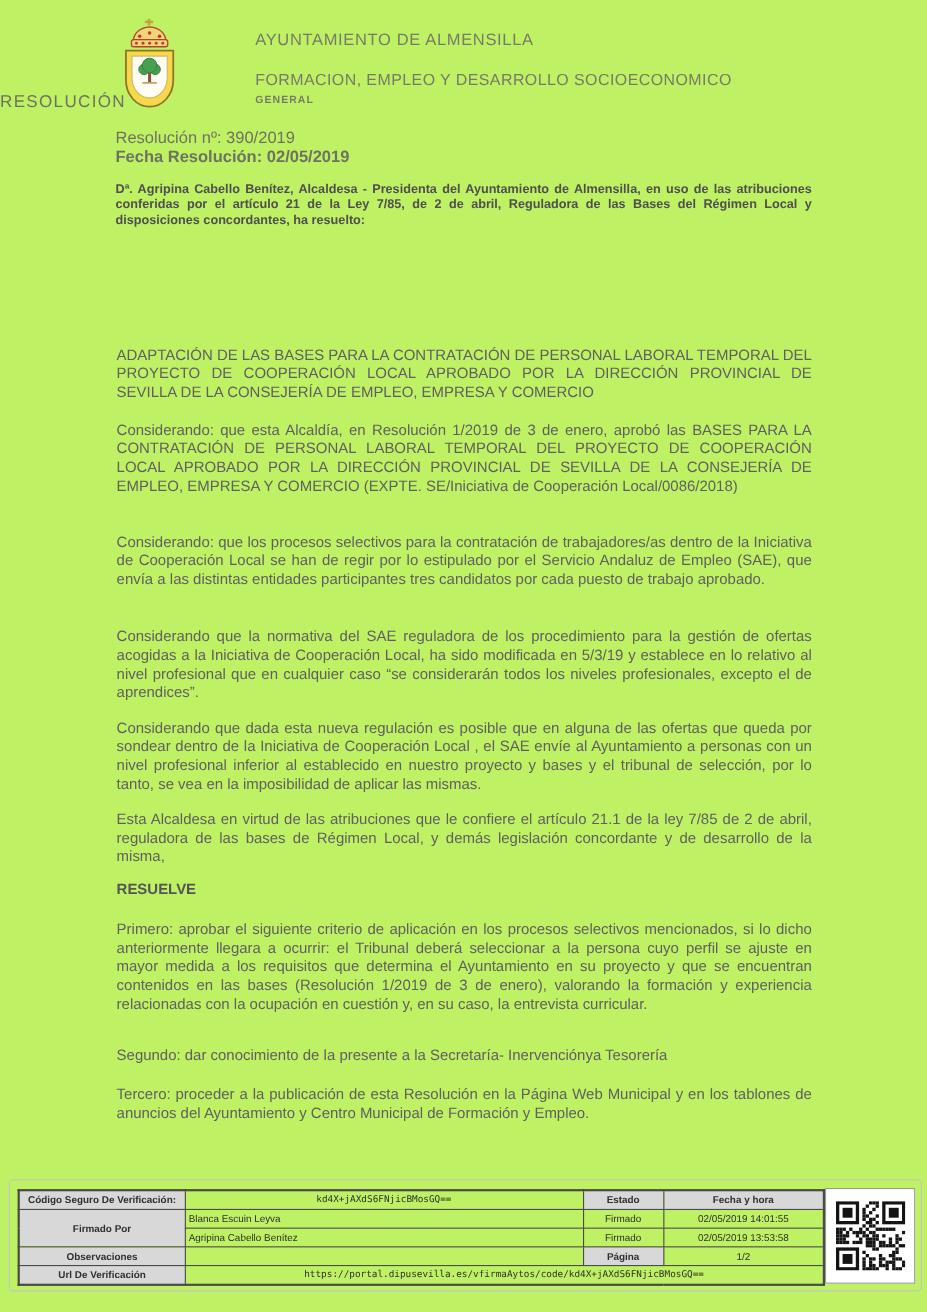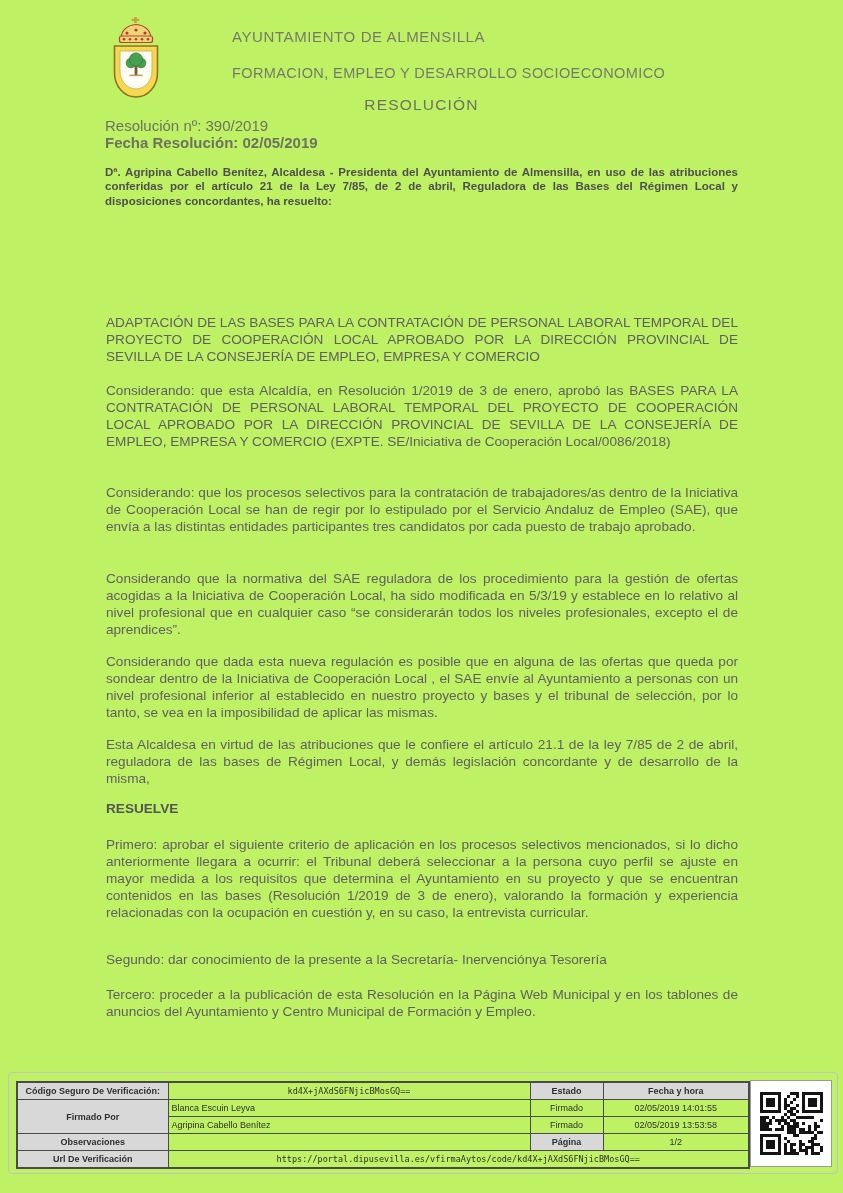--- a/index.html
+++ b/index.html
@@ -11,21 +11,21 @@
     overflow:hidden;
     margin:0 auto;
   }
   
   .logo{position:absolute;left:107px;top:17px;}
   .hdr-text{position:absolute;left:232px;top:28px;color:#767a68;}
   .hdr-org{font-size:15px;letter-spacing:.6px;}
   .hdr-dept{font-size:14.5px;letter-spacing:.4px;margin-top:20px;}
   .hdr-sub{font-size:9.5px;letter-spacing:1px;margin-top:5px;font-weight:bold;}
   
-  .doc-title{position:absolute;left:0;top:96px;width:100%;text-align:center;
+  .doc-title{position:absolute;left:0;top:84px;width:100%;text-align:left;
     font-size:15.5px;letter-spacing:1.2px;color:#6e7260;}
   .meta{position:absolute;left:105px;color:#6e7260;font-size:15px;}
   .meta1{top:117px;}
   .meta2{top:134px;font-weight:bold;}
   
   .intro{position:absolute;left:105px;top:165px;width:633px;
     font-size:11.5px;line-height:14.4px;font-weight:bold;color:#4f4f4f;
     text-align:justify;margin:0;}
   .para{position:absolute;left:106px;width:632px;margin:0;
     font-size:13.6px;line-height:17px;color:#606060;text-align:justify;}
@@ -70,20 +70,21 @@
     <circle cx="24" cy="46" r="4.8" fill="#46a04f" stroke="#2f7d3a" stroke-width="0.8"></circle>
     <circle cx="34" cy="46" r="4.8" fill="#46a04f" stroke="#2f7d3a" stroke-width="0.8"></circle>
     <circle cx="29" cy="42.5" r="6.6" fill="#46a04f" stroke="#2f7d3a" stroke-width="0.8"></circle>
     <rect x="27.6" y="49" width="2.8" height="9" fill="#7d5a33"></rect>
     <rect x="22.5" y="57.6" width="13" height="1.5" fill="#b9a05a"></rect>
   </svg>
 
   <div class="hdr-text">
     <div class="hdr-org">AYUNTAMIENTO DE ALMENSILLA</div>
     <div class="hdr-dept">FORMACION, EMPLEO Y DESARROLLO SOCIOECONOMICO</div>
+    <div class="hdr-sub">GENERAL</div>
   </div>
 
   <div class="doc-title">RESOLUCIÓN</div>
   <div class="meta meta1">Resolución nº: 390/2019</div>
   <div class="meta meta2">Fecha Resolución: 02/05/2019</div>
 
   <p class="intro">Dª. Agripina Cabello Benítez, Alcaldesa - Presidenta del Ayuntamiento de Almensilla, en uso de las atribuciones conferidas por el artículo 21 de la Ley 7/85, de 2 de abril, Reguladora de las Bases del Régimen Local y disposiciones concordantes, ha resuelto:</p>
 
   <p class="para" style="top:314px">ADAPTACIÓN DE LAS BASES PARA LA CONTRATACIÓN DE PERSONAL LABORAL TEMPORAL DEL PROYECTO DE COOPERACIÓN LOCAL APROBADO POR LA DIRECCIÓN PROVINCIAL DE SEVILLA DE LA CONSEJERÍA DE EMPLEO, EMPRESA Y COMERCIO</p>
   <p class="para" style="top:382px">Considerando: que esta Alcaldía, en Resolución 1/2019 de 3 de enero, aprobó las BASES PARA LA CONTRATACIÓN DE PERSONAL LABORAL TEMPORAL DEL PROYECTO DE COOPERACIÓN LOCAL APROBADO POR LA DIRECCIÓN PROVINCIAL DE SEVILLA DE LA CONSEJERÍA DE EMPLEO, EMPRESA Y COMERCIO (EXPTE. SE/Iniciativa de Cooperación Local/0086/2018)</p>

